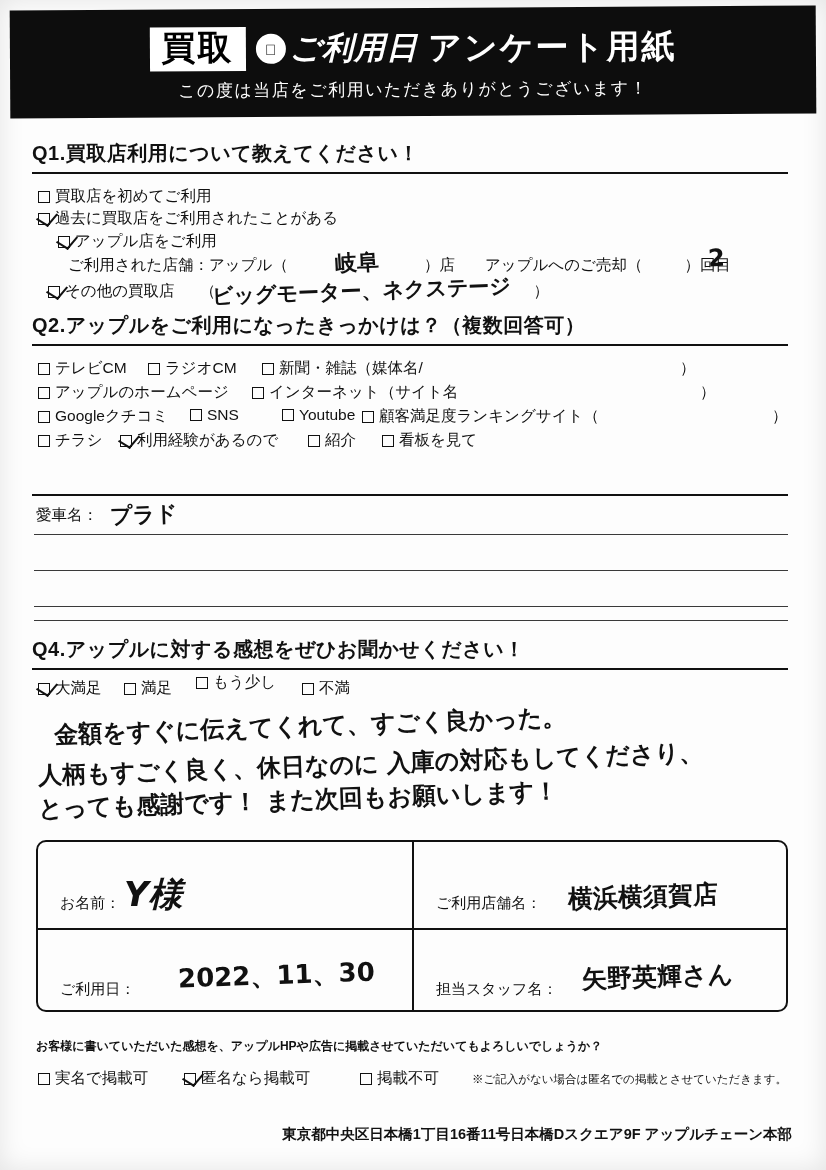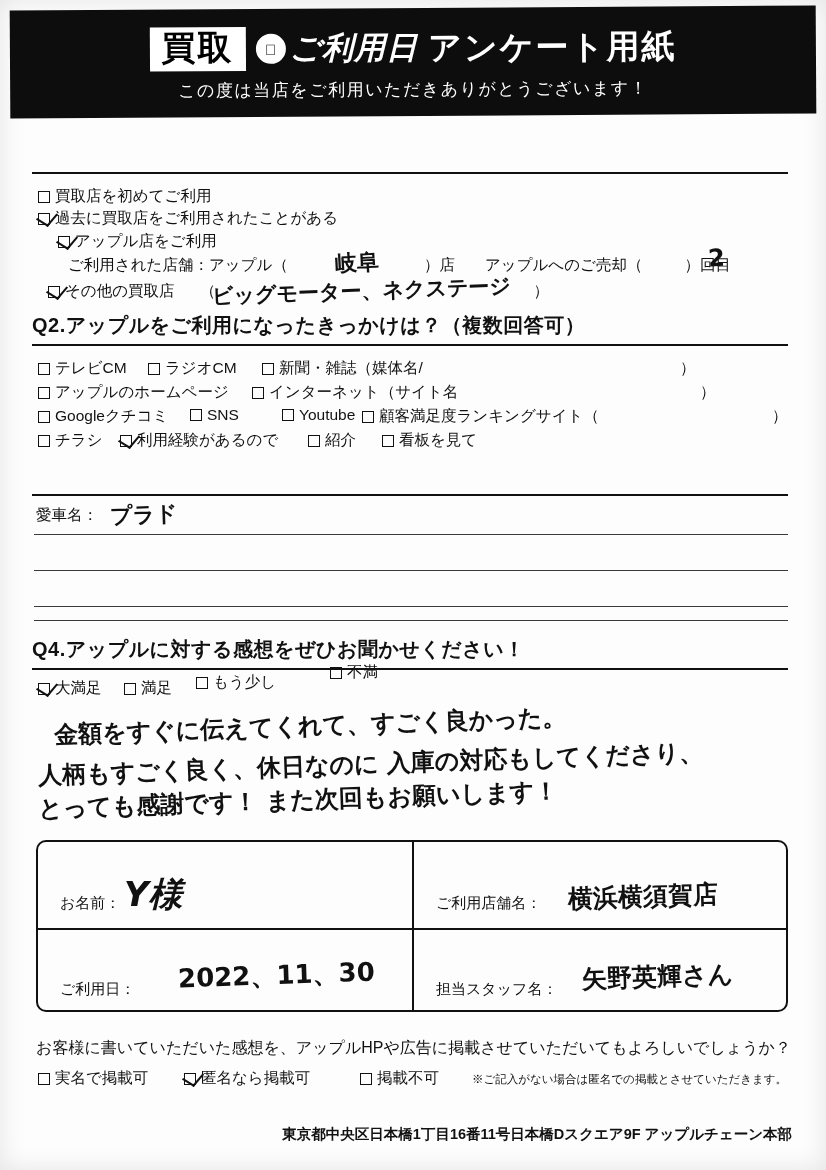--- a/index.html
+++ b/index.html
@@ -186,23 +186,24 @@
     background: #111;
   }
   .cell-label {
     position: absolute;
     font-size: 15px;
     color: #111;
   }
 
   .footer-note {
     position: absolute;
-    font-size: 16px;
-    color: #111;
-    white-space: nowrap;
+    font-size: 12px;
+    color: #111;
+    white-space: nowrap;
+    font-weight: bold;
   }
   .footer-addr {
     position: absolute;
     right: 34px;
     top: 1125px;
     font-size: 14.5px;
     color: #111;
     font-weight: bold;
     white-space: nowrap;
   }
@@ -223,20 +224,21 @@
       <span class="kaitori">買取</span>
       <span class="apple-logo">
         <span class="apple-mark"></span>
         <span class="apple-word">ご利用日</span>
       </span>
       <span class="banner-title">アンケート用紙</span>
     </div>
     <div class="banner-sub">この度は当店をご利用いただきありがとうございます！</div>
   </div>
 
+  <div class="q-head" style="left:32px; top:140px;">Q1.買取店利用について教えてください！</div>
   <div class="rule" style="left:32px; top:172px; width:756px;"></div>
 
   <div class="opt" style="left:38px; top:186px;">
     <span class="box"></span>
     <span>買取店を初めてご利用</span>
   </div>
 
   <div class="opt checked" style="left:38px; top:208px;">
     <span class="box"></span>
     <span>過去に買取店をご利用されたことがある</span>
@@ -358,21 +360,21 @@
     <span>大満足</span>
   </div>
   <div class="opt" style="left:124px; top:678px;">
     <span class="box"></span>
     <span>満足</span>
   </div>
   <div class="opt" style="left:196px; top:672px;">
     <span class="box"></span>
     <span>もう少し</span>
   </div>
-  <div class="opt" style="left:302px; top:662px;margin-left:28px;">
+  <div class="opt" style="left:302px; top:678px;">
     <span class="box"></span>
     <span>不満</span>
   </div>
 
   <div class="hw sl2" style="left:54px; top:710px; font-size:24px;">金額をすぐに伝えてくれて、すごく良かった。</div>
   <div class="hw sl2" style="left:38px; top:748px; font-size:24px;">人柄もすごく良く、休日なのに 入庫の対応もしてくださり、</div>
   <div class="hw sl2" style="left:38px; top:784px; font-size:24px;">とっても感謝です！ また次回もお願いします！</div>
 
   <div class="info-table">
     <div class="vdiv"></div>

